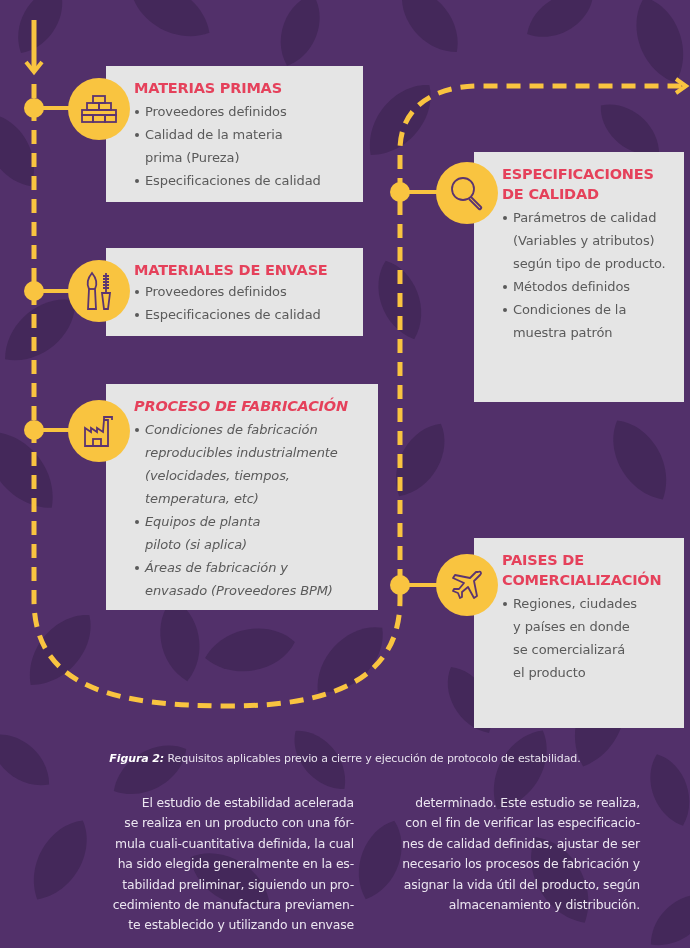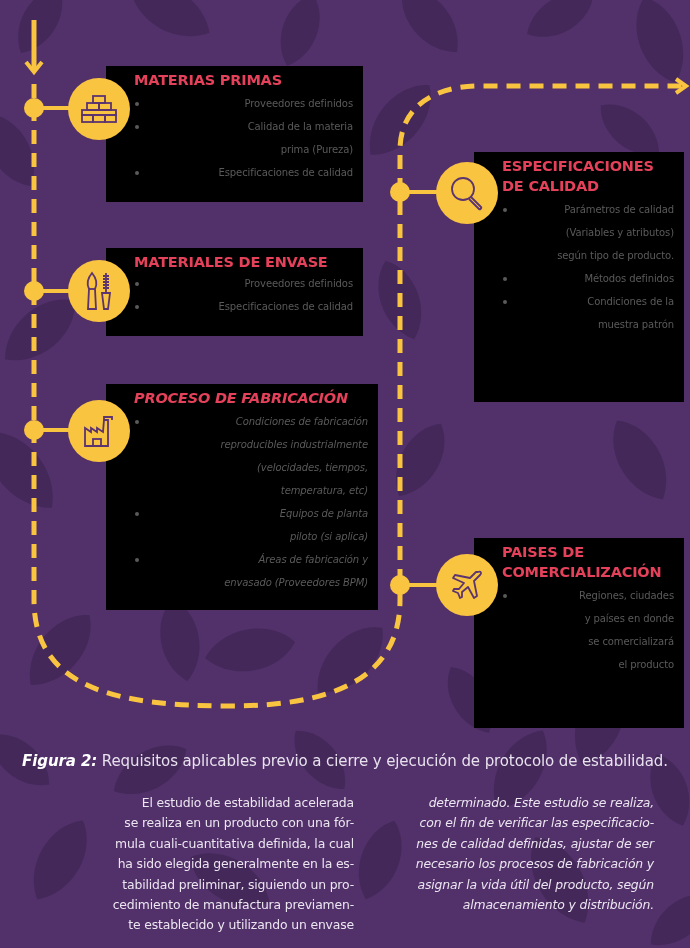--- a/index.html
+++ b/index.html
@@ -6,41 +6,40 @@
   html, body { width: 690px; height: 948px; overflow: hidden; }
   body {
     position: relative;
     background: #52306a;
     font-family: "DejaVu Sans", sans-serif;
   }
   .bg-layer { position: absolute; left: 0; top: 0; width: 690px; height: 948px; z-index: 0; }
   .path-layer { position: absolute; left: 0; top: 0; width: 690px; height: 948px; z-index: 1; pointer-events: none; }
   .card {
     position: absolute;
-    background: #000000;
-    z-index: 2;
-    padding: 4px 10px 10px 28px;
+    background: #e5e5e5;
+    z-index: 2;
+    padding: 12px 10px 10px 28px;
   }
   .card-title {
     color: #e5415b;
     font-family: "DejaVu Sans", sans-serif;
     font-weight: bold;
     font-size: 14.5px;
     line-height: 20px;
     letter-spacing: -0.2px;
   }
   .card-list { list-style: none; margin-top: 2px; }
   .card-list li {
     position: relative;
     padding-left: 11px;
     color: #5a5a5a;
-    font-size: 10px;
+    font-size: 13px;
     line-height: 23px;
     letter-spacing: -0.1px;
-    text-align: right;
   }
   .card-list li::before {
     content: "";
     position: absolute;
     left: 1px; top: 10px;
     width: 4px; height: 4px;
     border-radius: 50%;
     background: #5a5a5a;
   }
   .icon-circle {
@@ -62,21 +61,21 @@
     position: absolute;
     z-index: 2;
     height: 4px;
     background: #f9c440;
   }
   .caption {
     position: absolute;
     left: 0; top: 752px; width: 690px;
     text-align: center;
     color: #e8e2ee;
-    font-size: 15px;
+    font-size: 11px;
     z-index: 2;
     letter-spacing: -0.1px;
   }
   .caption b { font-style: italic; font-weight: bold; color: #ffffff; }
   .body-col {
     position: absolute;
     top: 793px;
     color: #ece6f1;
     font-size: 12.4px;
     line-height: 20.4px;
@@ -245,20 +244,20 @@
 
 <div class="body-col" style="left:104px; width:250px;">
   <span class="ln" style="padding-left:16px;">El estudio de estabilidad acelerada</span>
   <span class="ln">se realiza en un producto con una fór-</span>
   <span class="ln">mula cuali-cuantitativa definida, la cual</span>
   <span class="ln">ha sido elegida generalmente en la es-</span>
   <span class="ln">tabilidad preliminar, siguiendo un pro-</span>
   <span class="ln">cedimiento de manufactura previamen-</span>
   <span class="ln">te establecido y utilizando un envase</span>
 </div>
-<div class="body-col" style="left:384px; width:270px;font-style:italic;">
+<div class="body-col" style="left:370px; width:270px;">
   <span class="ln">determinado.  Este estudio se realiza,</span>
   <span class="ln">con el fin de verificar las especificacio-</span>
   <span class="ln">nes de calidad definidas, ajustar de ser</span>
   <span class="ln">necesario los procesos de fabricación y</span>
   <span class="ln">asignar la vida útil del producto, según</span>
   <span class="ln">almacenamiento y distribución.</span>
 </div>
 
 </body></html>

